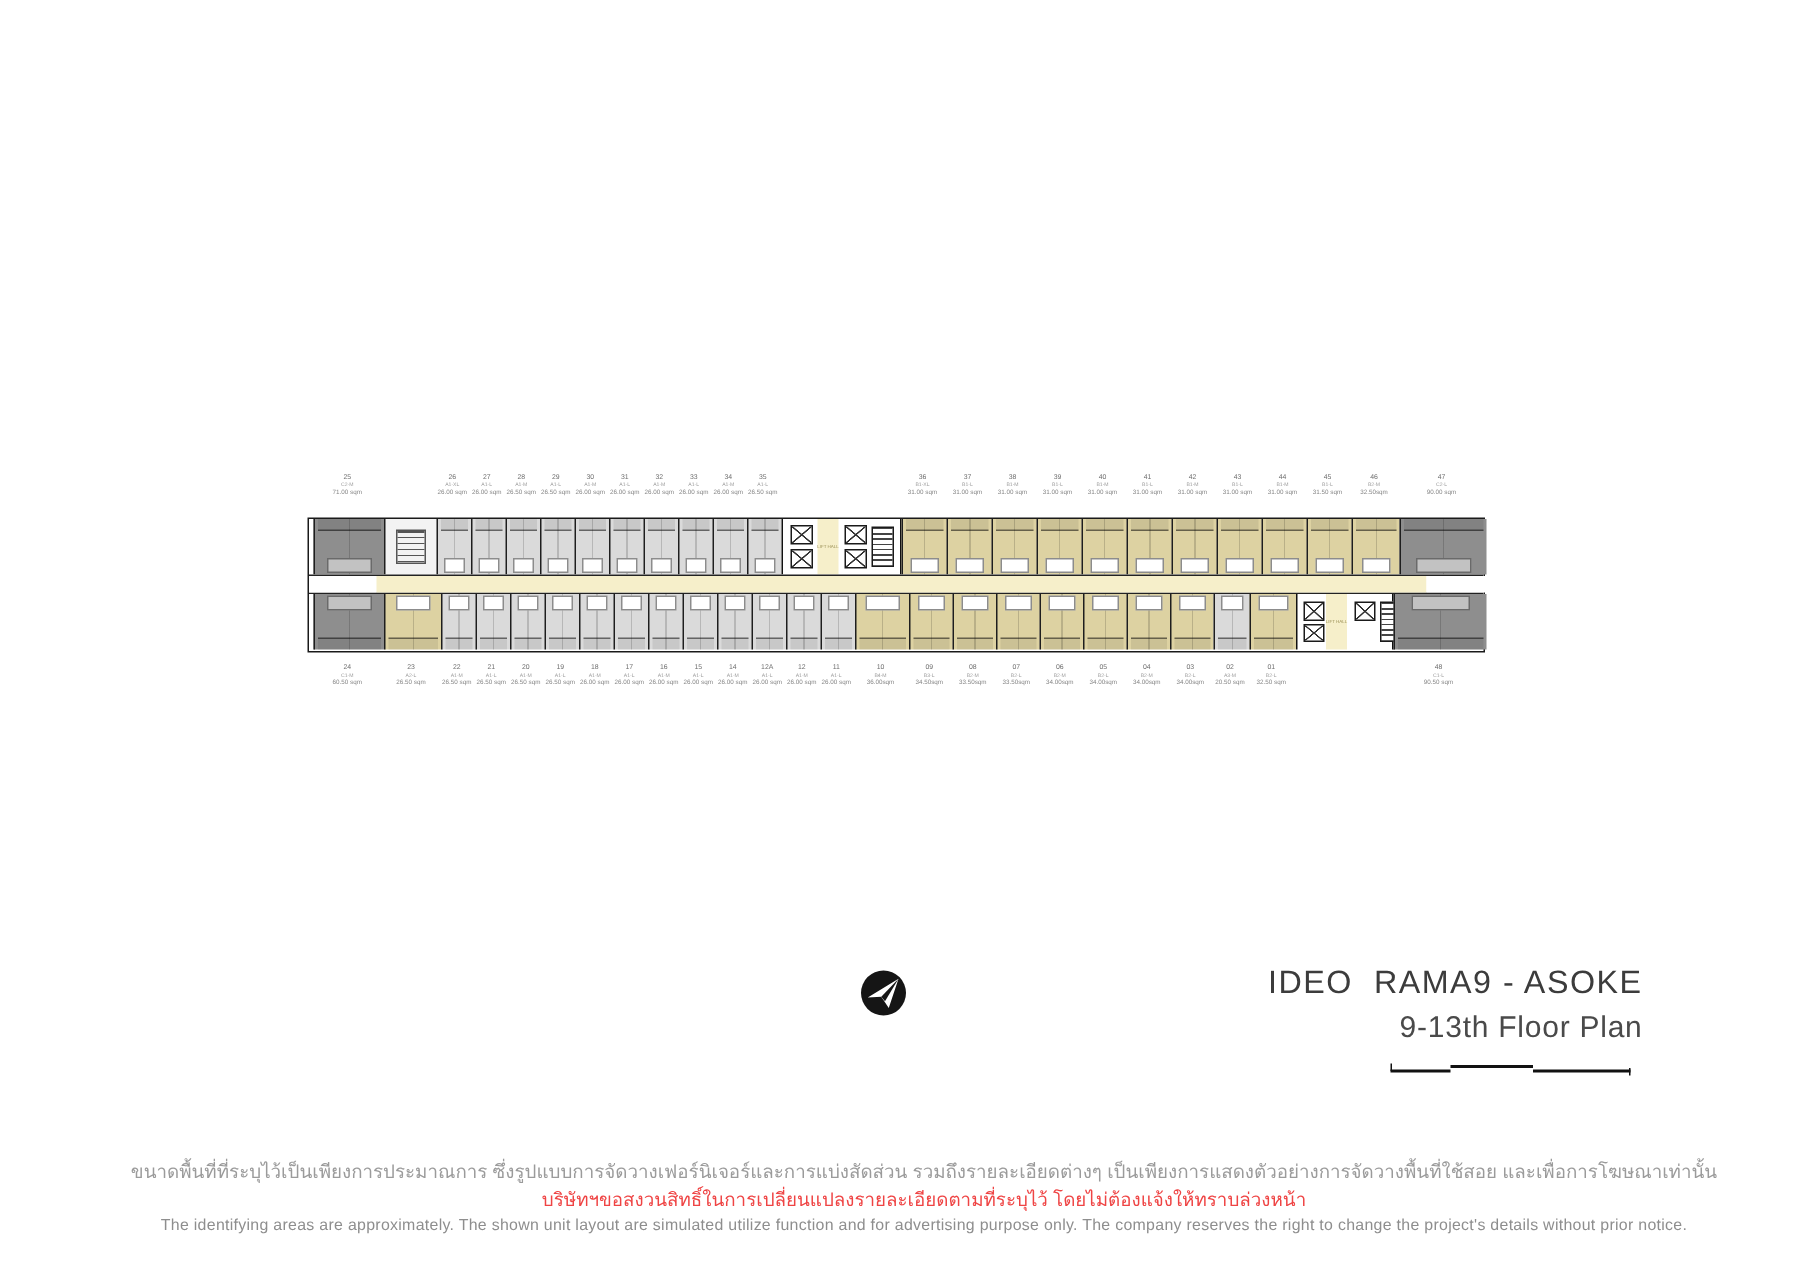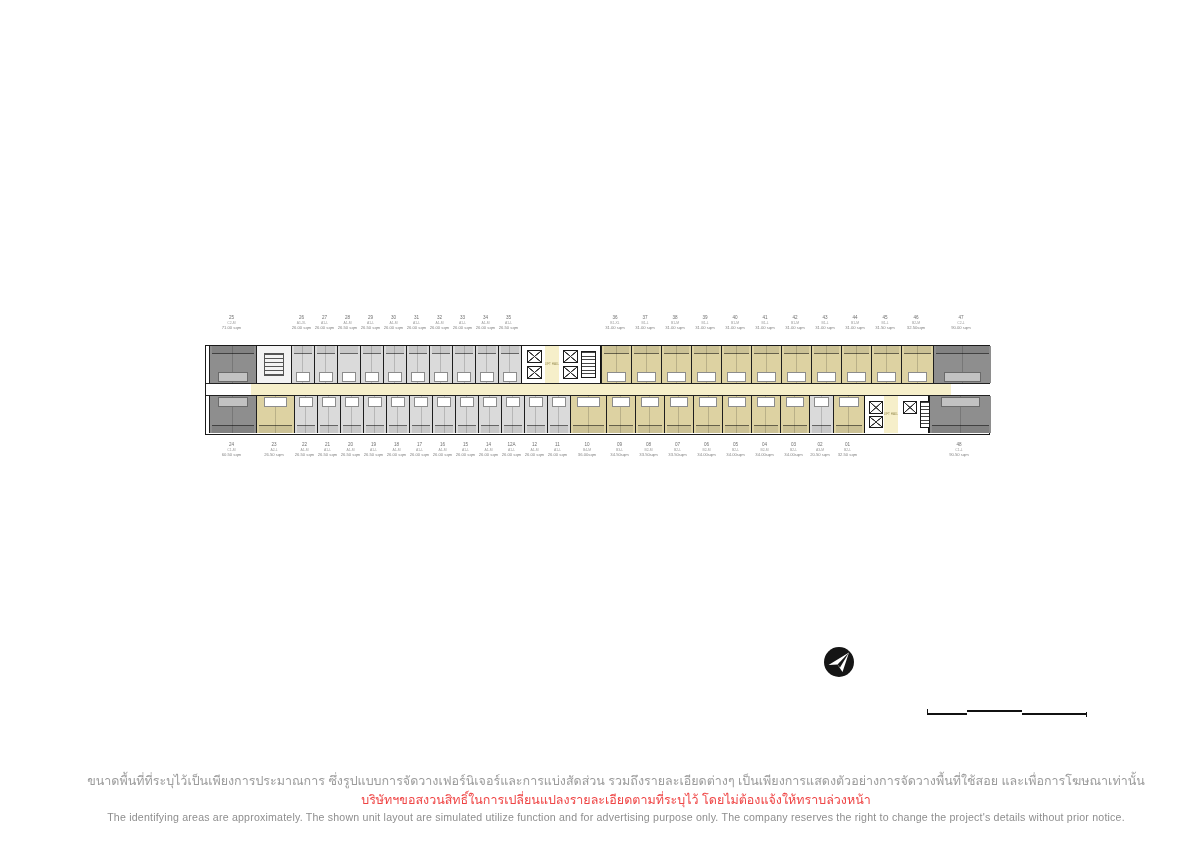--- a/index.html
+++ b/index.html
@@ -391,20 +391,22 @@
       </div>
     </div>
 </div>
 
 <div id="titleblock">
   <svg id="logo" viewBox="0 0 32 32">
     <circle cx="16" cy="16" r="15" fill="#151515"></circle>
     <path d="M5.5 19 L26 6.5 L19.5 26 L14.5 18.5 Z" fill="#ffffff"></path>
     <path d="M14.5 18.5 L26 6.5 L17 21.5 Z" fill="#151515"></path>
   </svg>
+  <div id="project-title">IDEO  RAMA9 - ASOKE</div>
+  <div id="floor-title">9-13th Floor Plan</div>
   <div id="scalebar">
     <div class="seg s1"></div>
       <div class="seg s2"></div>
       <div class="seg s3"></div>
     <div class="tick t1"></div>
       <div class="tick t2"></div>
   </div>
 </div>
 
 <div class="disc" id="disc-th1">ขนาดพื้นที่ที่ระบุไว้เป็นเพียงการประมาณการ ซึ่งรูปแบบการจัดวางเฟอร์นิเจอร์และการแบ่งสัดส่วน รวมถึงรายละเอียดต่างๆ เป็นเพียงการแสดงตัวอย่างการจัดวางพื้นที่ใช้สอย และเพื่อการโฆษณาเท่านั้น</div>

